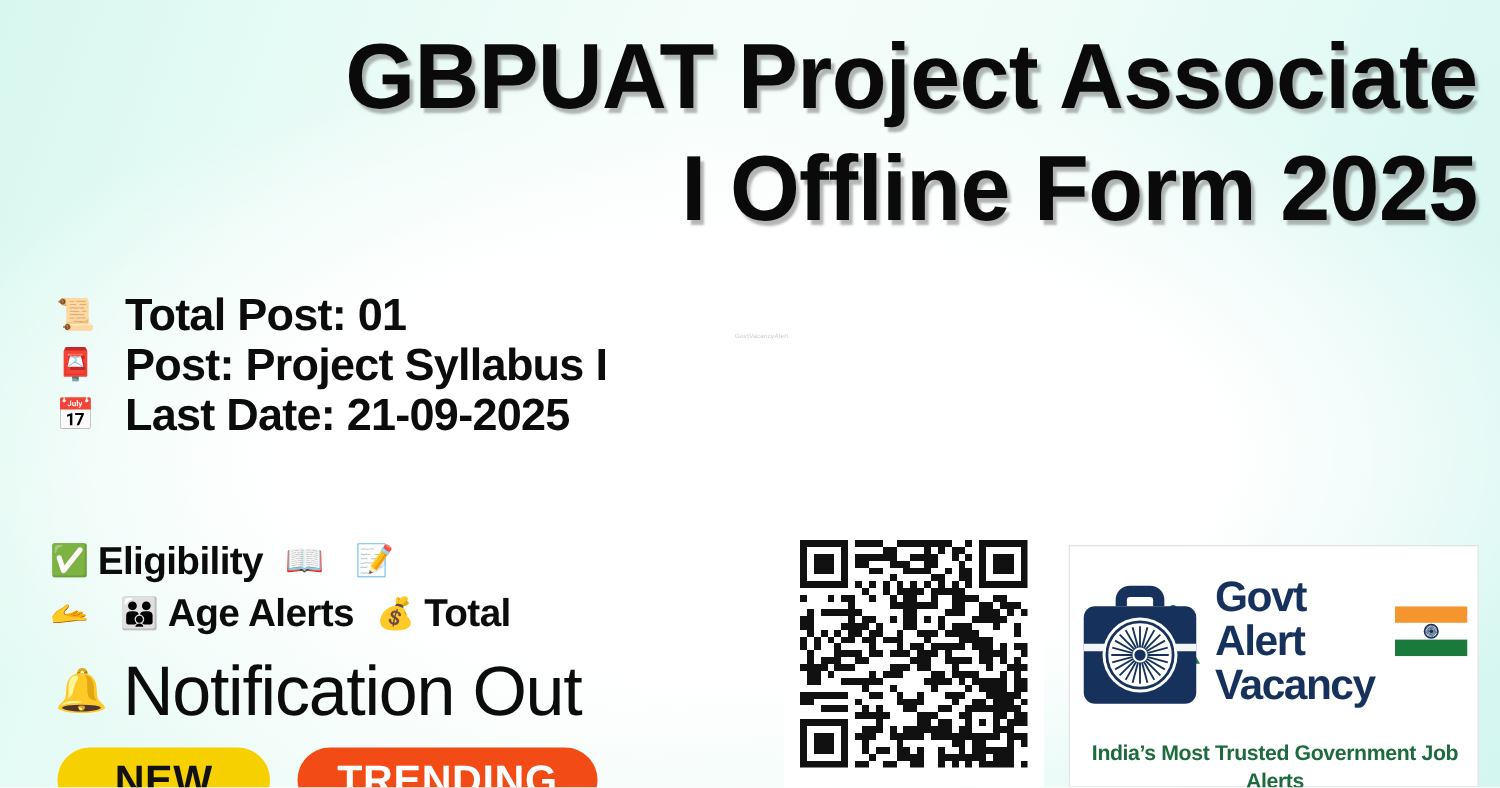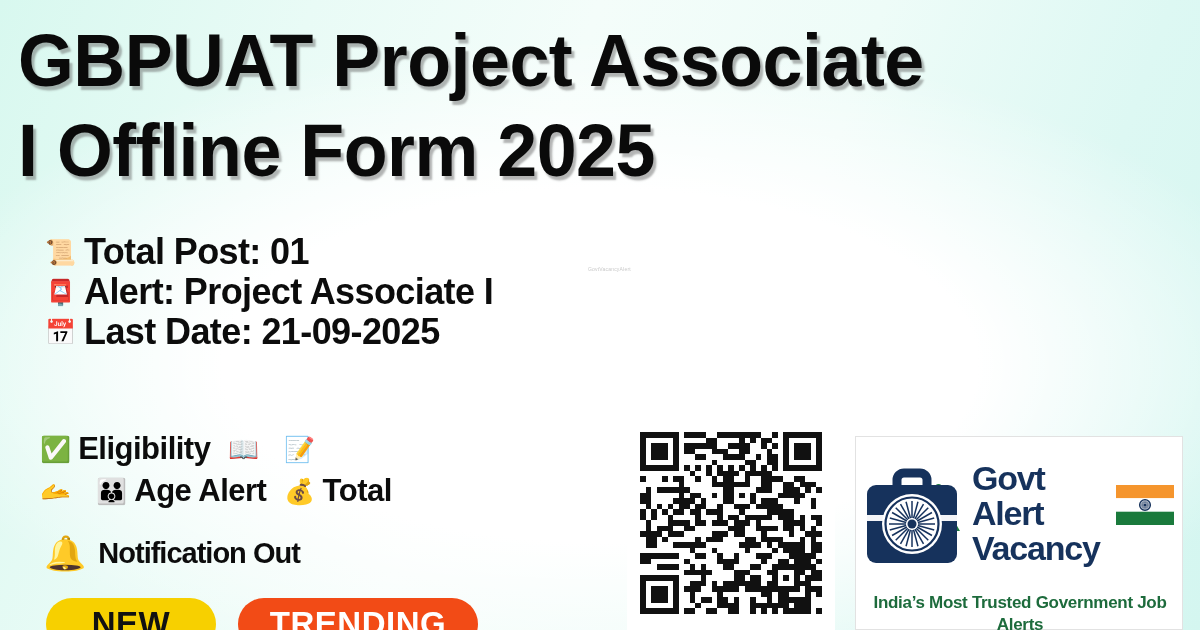--- a/index.html
+++ b/index.html
@@ -24,21 +24,21 @@
       radial-gradient(ellipse 900px 420px at 50% 58%, #ffffff 0%, #ffffff 42%, rgba(255,255,255,0) 78%),
       linear-gradient(110deg, #d8f8ef 0%, #e9fbf6 22%, #f4fdfa 42%, #eefcf8 62%, #ddf8f3 82%, #d4f6f0 100%);
   }
 
   
   .title-block {
     position: absolute;
     left: 0;
     top: 16px;
     width: 1200px;
-    text-align: left;
+    text-align: right;
   }
   .title-line {
     font-family: "Liberation Sans Narrow", "Liberation Sans", sans-serif;
     font-weight: bold;
     font-size: 74px;
     line-height: 90px;
     letter-spacing: -0.5px;
     color: #0a0a0a;
     text-shadow: 3px 4px 2px rgba(90,90,90,0.45);
     white-space: nowrap;
@@ -65,21 +65,21 @@
     flex: 0 0 34px;
   }
   .info-text {
     font-family: "Liberation Sans", sans-serif;
     font-weight: bold;
     font-size: 36px;
     line-height: 40px;
     color: #0c0c0c;
     letter-spacing: -0.6px;
     white-space: nowrap;
-    margin-left: 6px;
+    margin-left: 22px;
   }
 
   .watermark {
     position: absolute;
     left: 588px;
     top: 266px;
     font-size: 5px;
     color: #c9c9c9;
     letter-spacing: 0.2px;
     white-space: nowrap;
@@ -127,22 +127,22 @@
     display: flex;
     align-items: center;
   }
   .notify-icon {
     font-size: 34px;
     line-height: 1;
     margin-right: 12px;
   }
   .notify-text {
     font-family: "Liberation Sans", sans-serif;
-    font-weight: bold;
-    font-size: 29px;
+    font-weight: normal;
+    font-size: 56px;
     line-height: 52px;
     color: #0c0c0c;
     letter-spacing: -1px;
     text-align: center;
   }
 
   
   .badges {
     position: absolute;
     left: 46px;
@@ -257,21 +257,21 @@
     <div class="title-line">I Offline Form 2025</div>
   </div>
 
   <div class="info-block">
     <div class="info-row">
       <span class="info-icon">📜</span>
       <span class="info-text">Total Post: 01</span>
     </div>
     <div class="info-row">
       <span class="info-icon">📮</span>
-      <span class="info-text">Alert: Project Associate I</span>
+      <span class="info-text">Post: Project Syllabus I</span>
     </div>
     <div class="info-row">
       <span class="info-icon">📅</span>
       <span class="info-text">Last Date: 21-09-2025</span>
     </div>
   </div>
 
   <div class="watermark">GovtVacancyAlert</div>
 
   <div class="features">
@@ -286,21 +286,21 @@
       <div class="feature">
         <span class="feature-icon">📝</span>
       </div>
     </div>
     <div class="feature-row">
       <div class="feature">
         <span class="feature-icon">🫴</span>
       </div>
       <div class="feature">
         <span class="feature-icon">👪</span>
-        <span class="feature-label">Age Alert</span>
+        <span class="feature-label">Age Alerts</span>
       </div>
       <div class="feature">
         <span class="feature-icon">💰</span>
         <span class="feature-label">Total</span>
       </div>
     </div>
   </div>
 
   <div class="notify">
     <span class="notify-icon">🔔</span>

